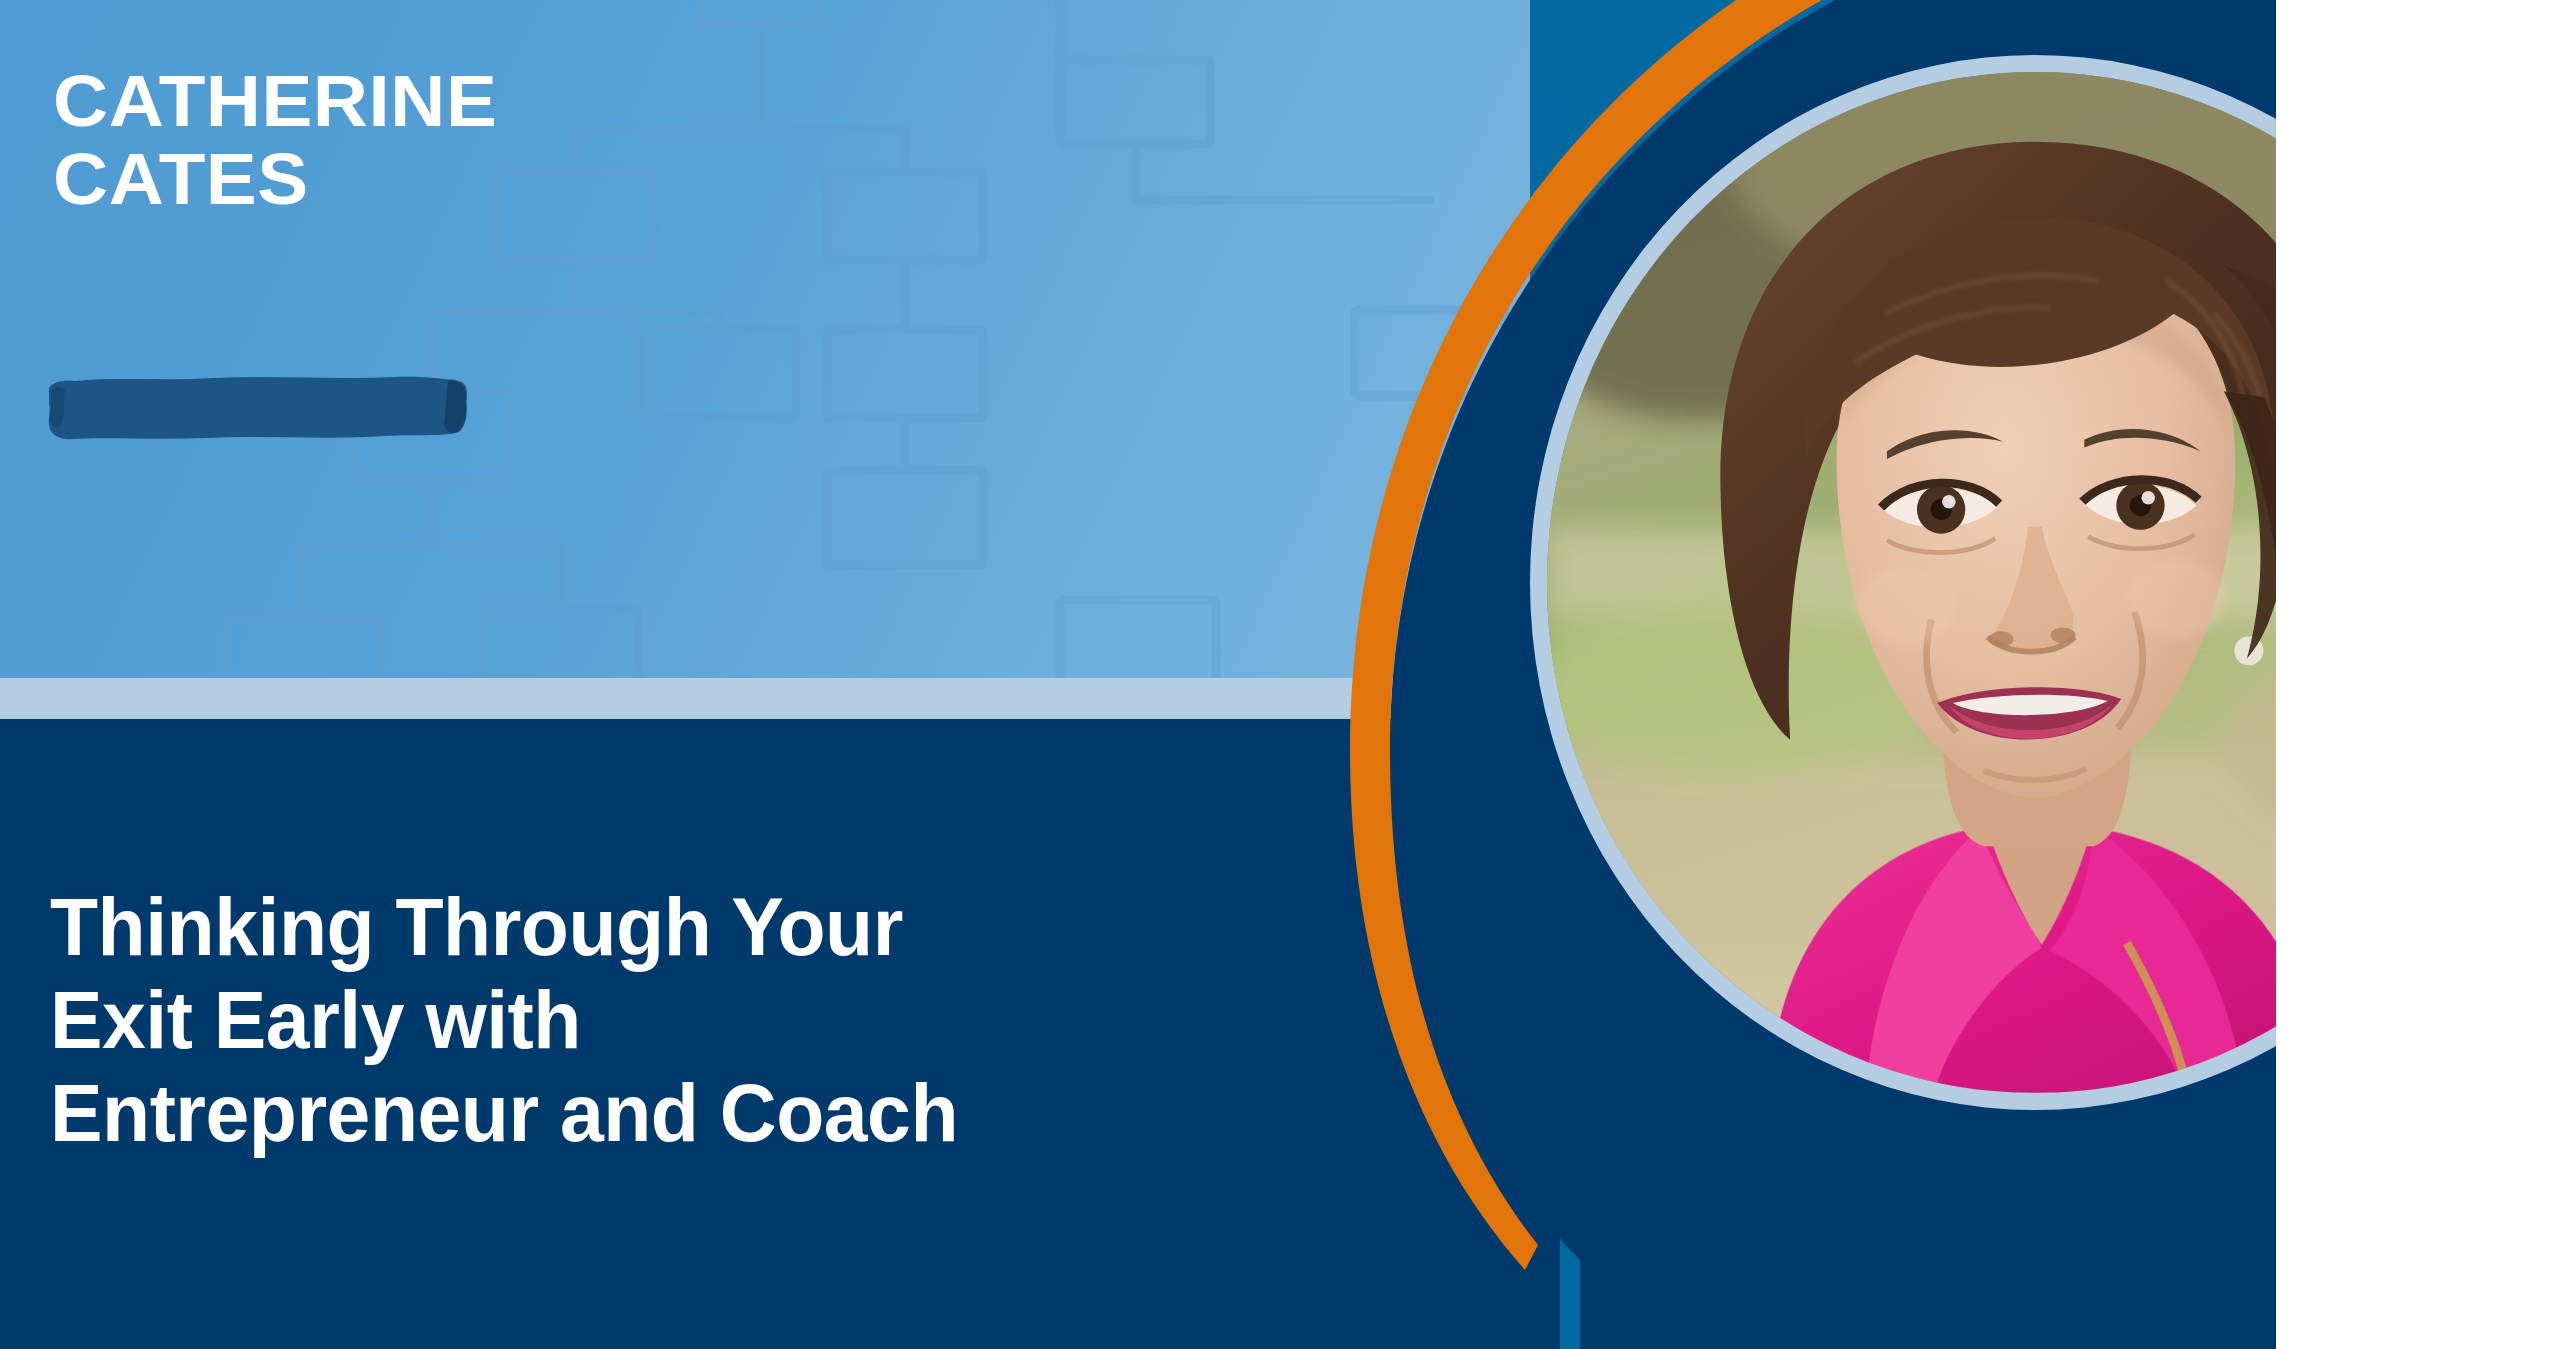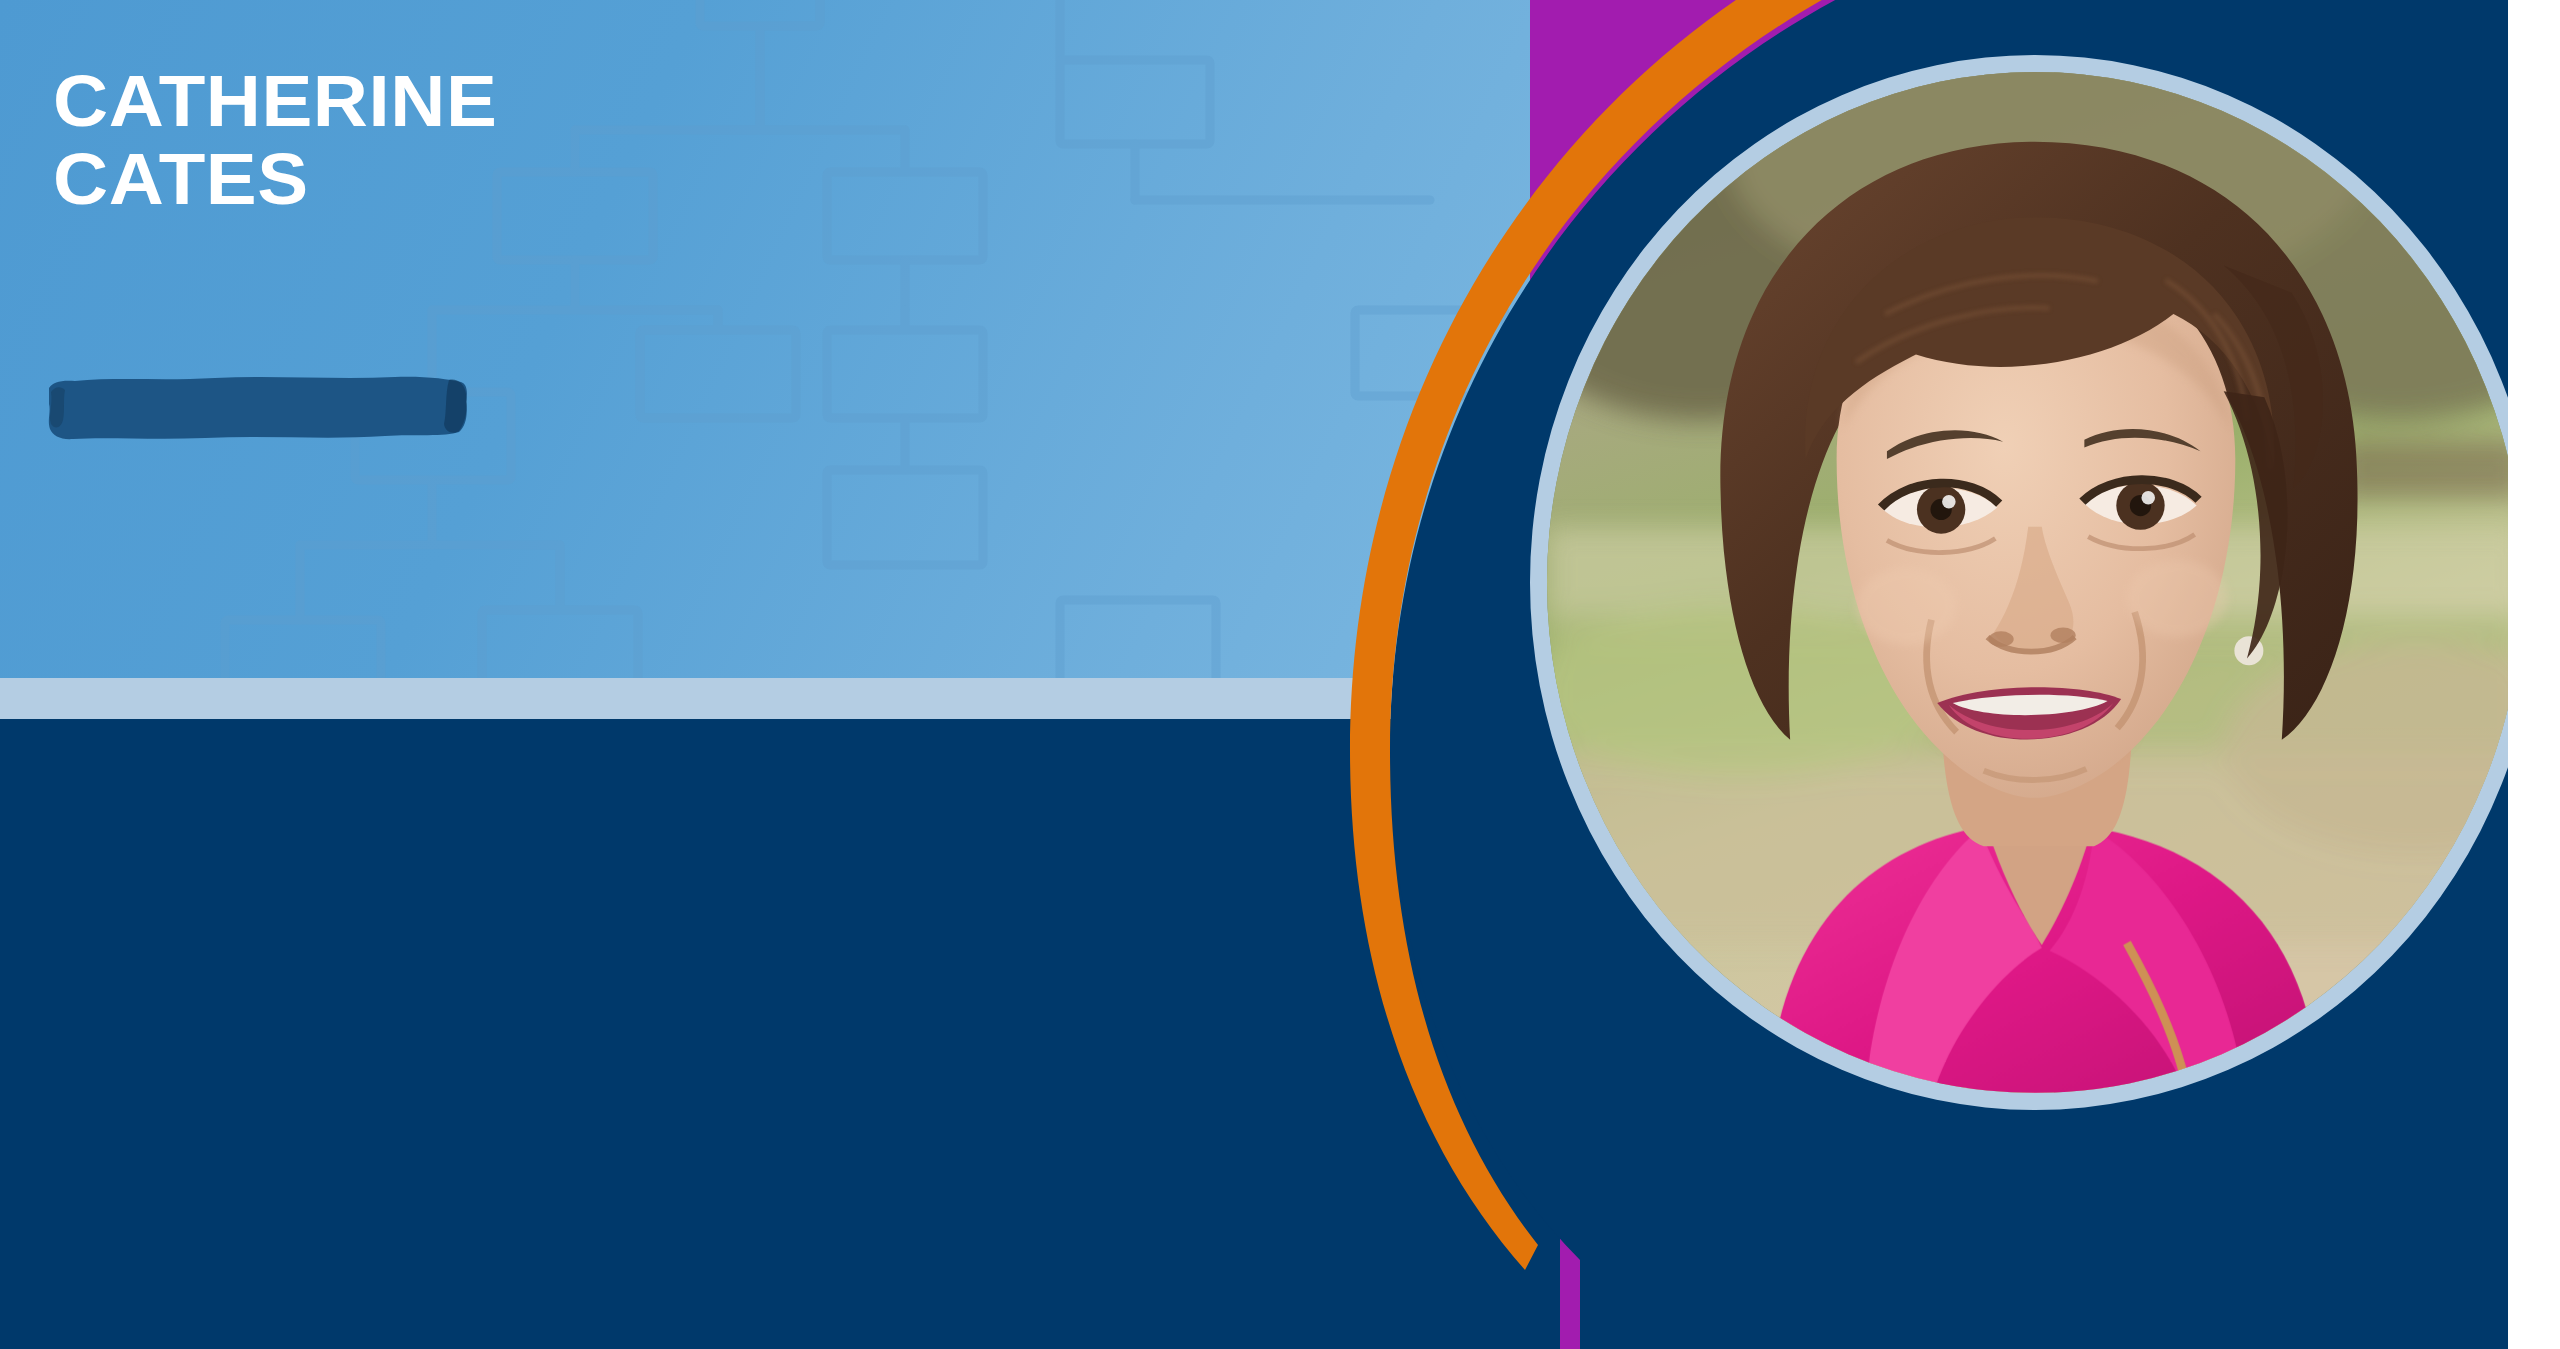--- a/index.html
+++ b/index.html
@@ -1,23 +1,23 @@
 <!DOCTYPE html>
 <html><head>
 <meta charset="utf-8">
 <title>Speaker Promo Card</title>
 <style>
   html,body{margin:0;padding:0;background:#ffffff;}
   body{font-family:"Liberation Sans",sans-serif;}
 
   .card{
     position:relative;
-    width:2508px;height:1349px;
+    width:2276px;height:1349px;
     overflow:hidden;
-    background:#a21caf;
+    background:#0369a1;
   }
 
   
   .panel-top{
     position:absolute;left:0;top:0;
     width:1530px;height:678px;
     background:linear-gradient(115deg,#4E9AD2 0%,#55A0D5 38%,#6FAFDC 78%,#7BB7E0 100%);
     overflow:hidden;
   }
   .panel-strip{
@@ -163,20 +163,25 @@
              C380,4 402,7 416,10 C422,12 423,20 421,30
              C423,42 421,54 414,60 C400,65 370,62 340,64
              C280,68 220,63 160,66 C110,68 60,65 28,67
              C16,68 8,64 5,57 C2,48 6,40 4,32 Z" fill="#1D5585"></path>
     <path d="M6,20 C10,14 16,14 20,18 C18,28 20,38 18,48
              C16,56 10,58 6,52 C3,44 8,32 6,20 Z" fill="#163F63" opacity=".55"></path>
     <path d="M404,8 C412,6 420,12 421,22 C423,36 421,50 414,59
              C408,63 400,60 399,52 C402,38 400,22 404,8 Z" fill="#10375B" opacity=".65"></path>
   </svg>
 
+  <div class="title-block">
+    <div class="title-line">Thinking Through Your</div>
+    <div class="title-line">Exit Early with</div>
+    <div class="title-line">Entrepreneur and Coach</div>
+  </div>
 
   <svg class="right-art" viewBox="0 0 1320 1430" preserveAspectRatio="none">
 
     <path d="M1320,0 L1320,1430 L300,1430 L300,1300
              C180,1180 110,1000 110,790
              C110,440 320,130 640,0 Z" fill="#00396B"></path>
 
     <path d="M600,-40
              C300,90 70,400 70,790
              C70,1000 130,1180 245,1310

